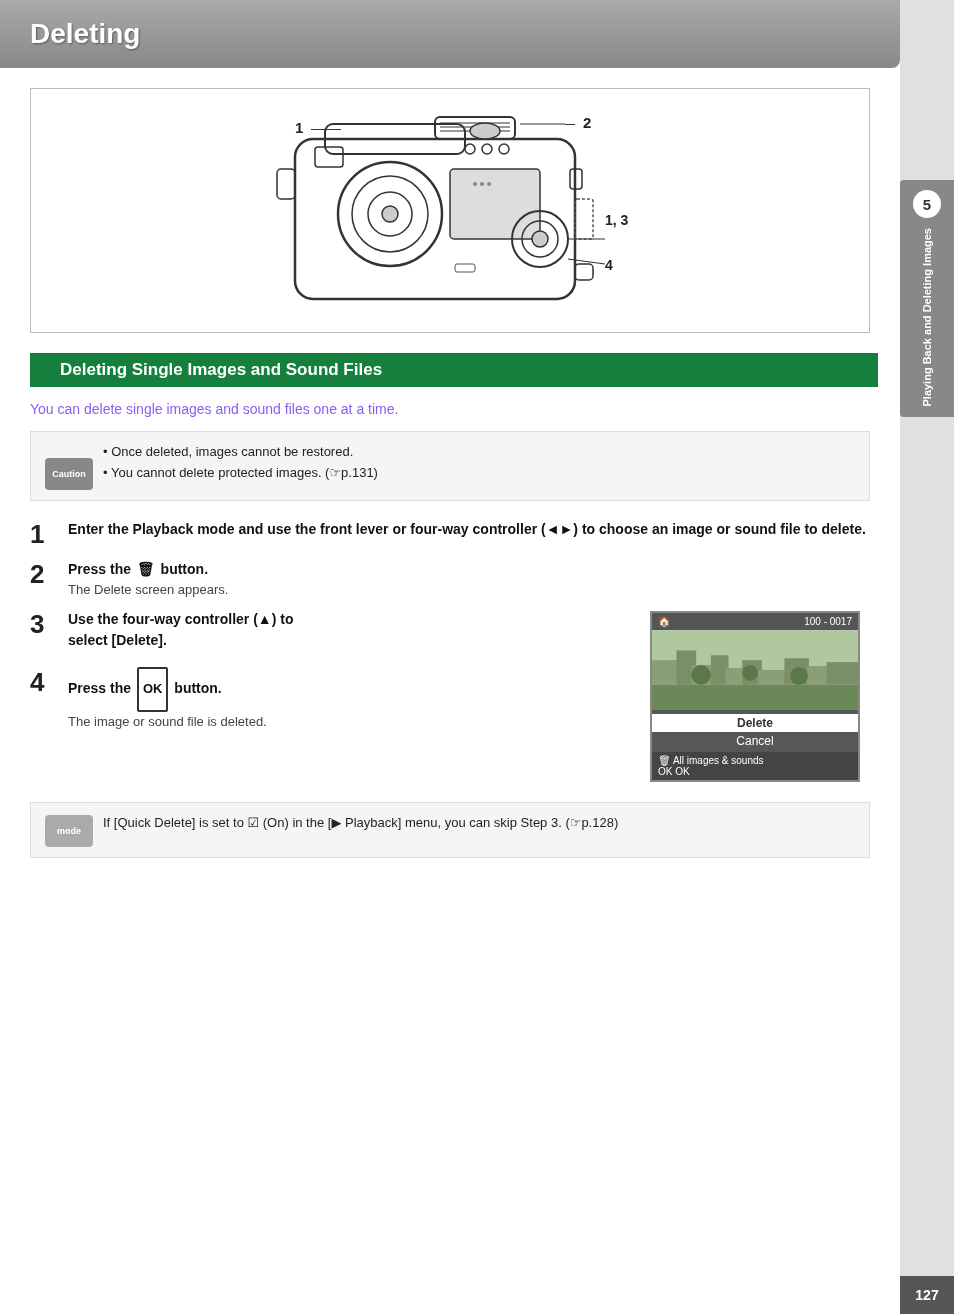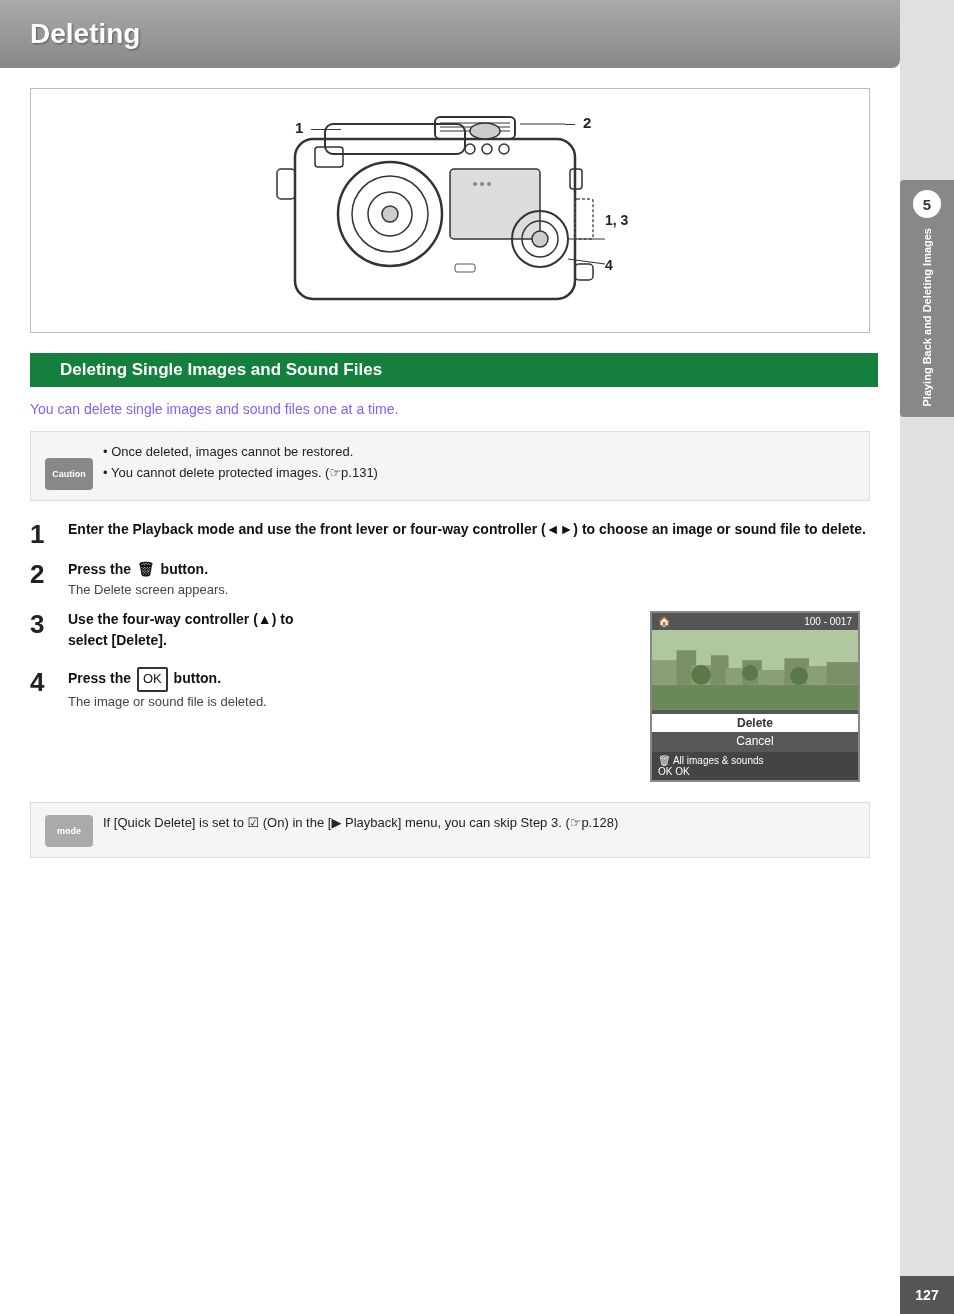--- a/index.html
+++ b/index.html
@@ -293,25 +293,25 @@
     
     .trash-icon {
       display: inline-block;
       font-size: 14px;
       margin: 0 2px;
     }
 
     
     .ok-symbol {
       display: inline-block;
-      font-weight: normal;
+      font-weight: bold;
       font-size: 13px;
       border: 2px solid #333;
       border-radius: 2px;
-      padding: 2px 4px;
+      padding: 12px 4px;
       margin: 0 2px;
       line-height: 1.3;
     }
   </style>
 </head>
 <body>
 
 <div class="main-content">
 
   <div class="page-title-bar">

